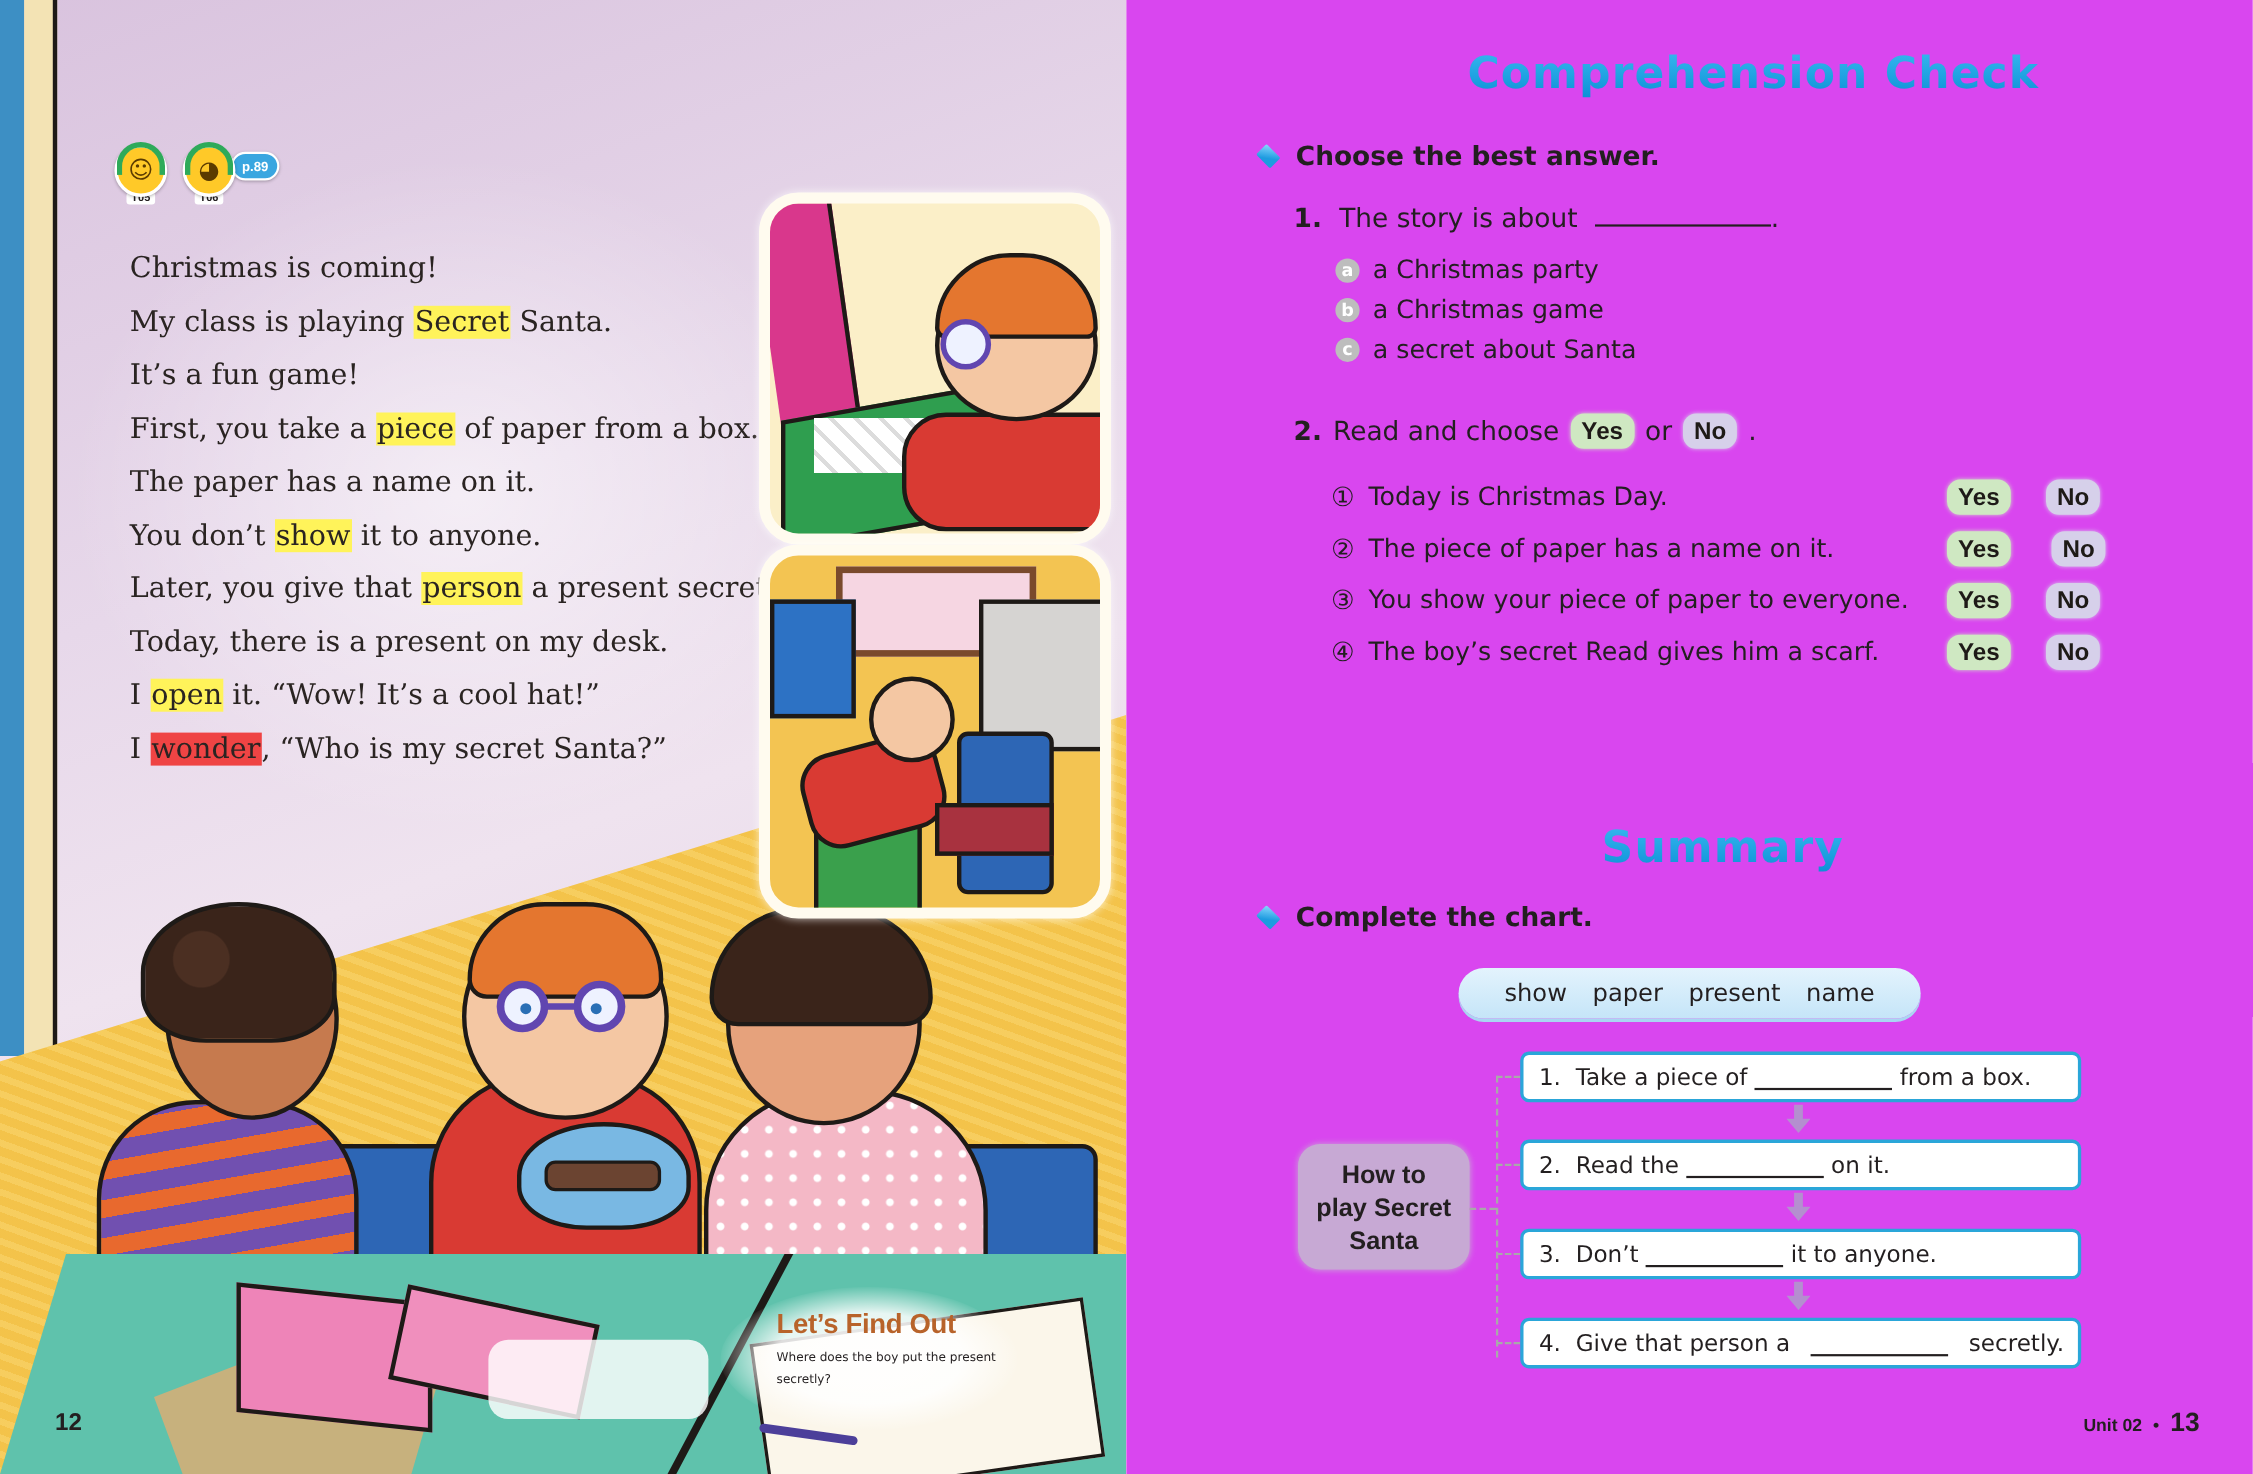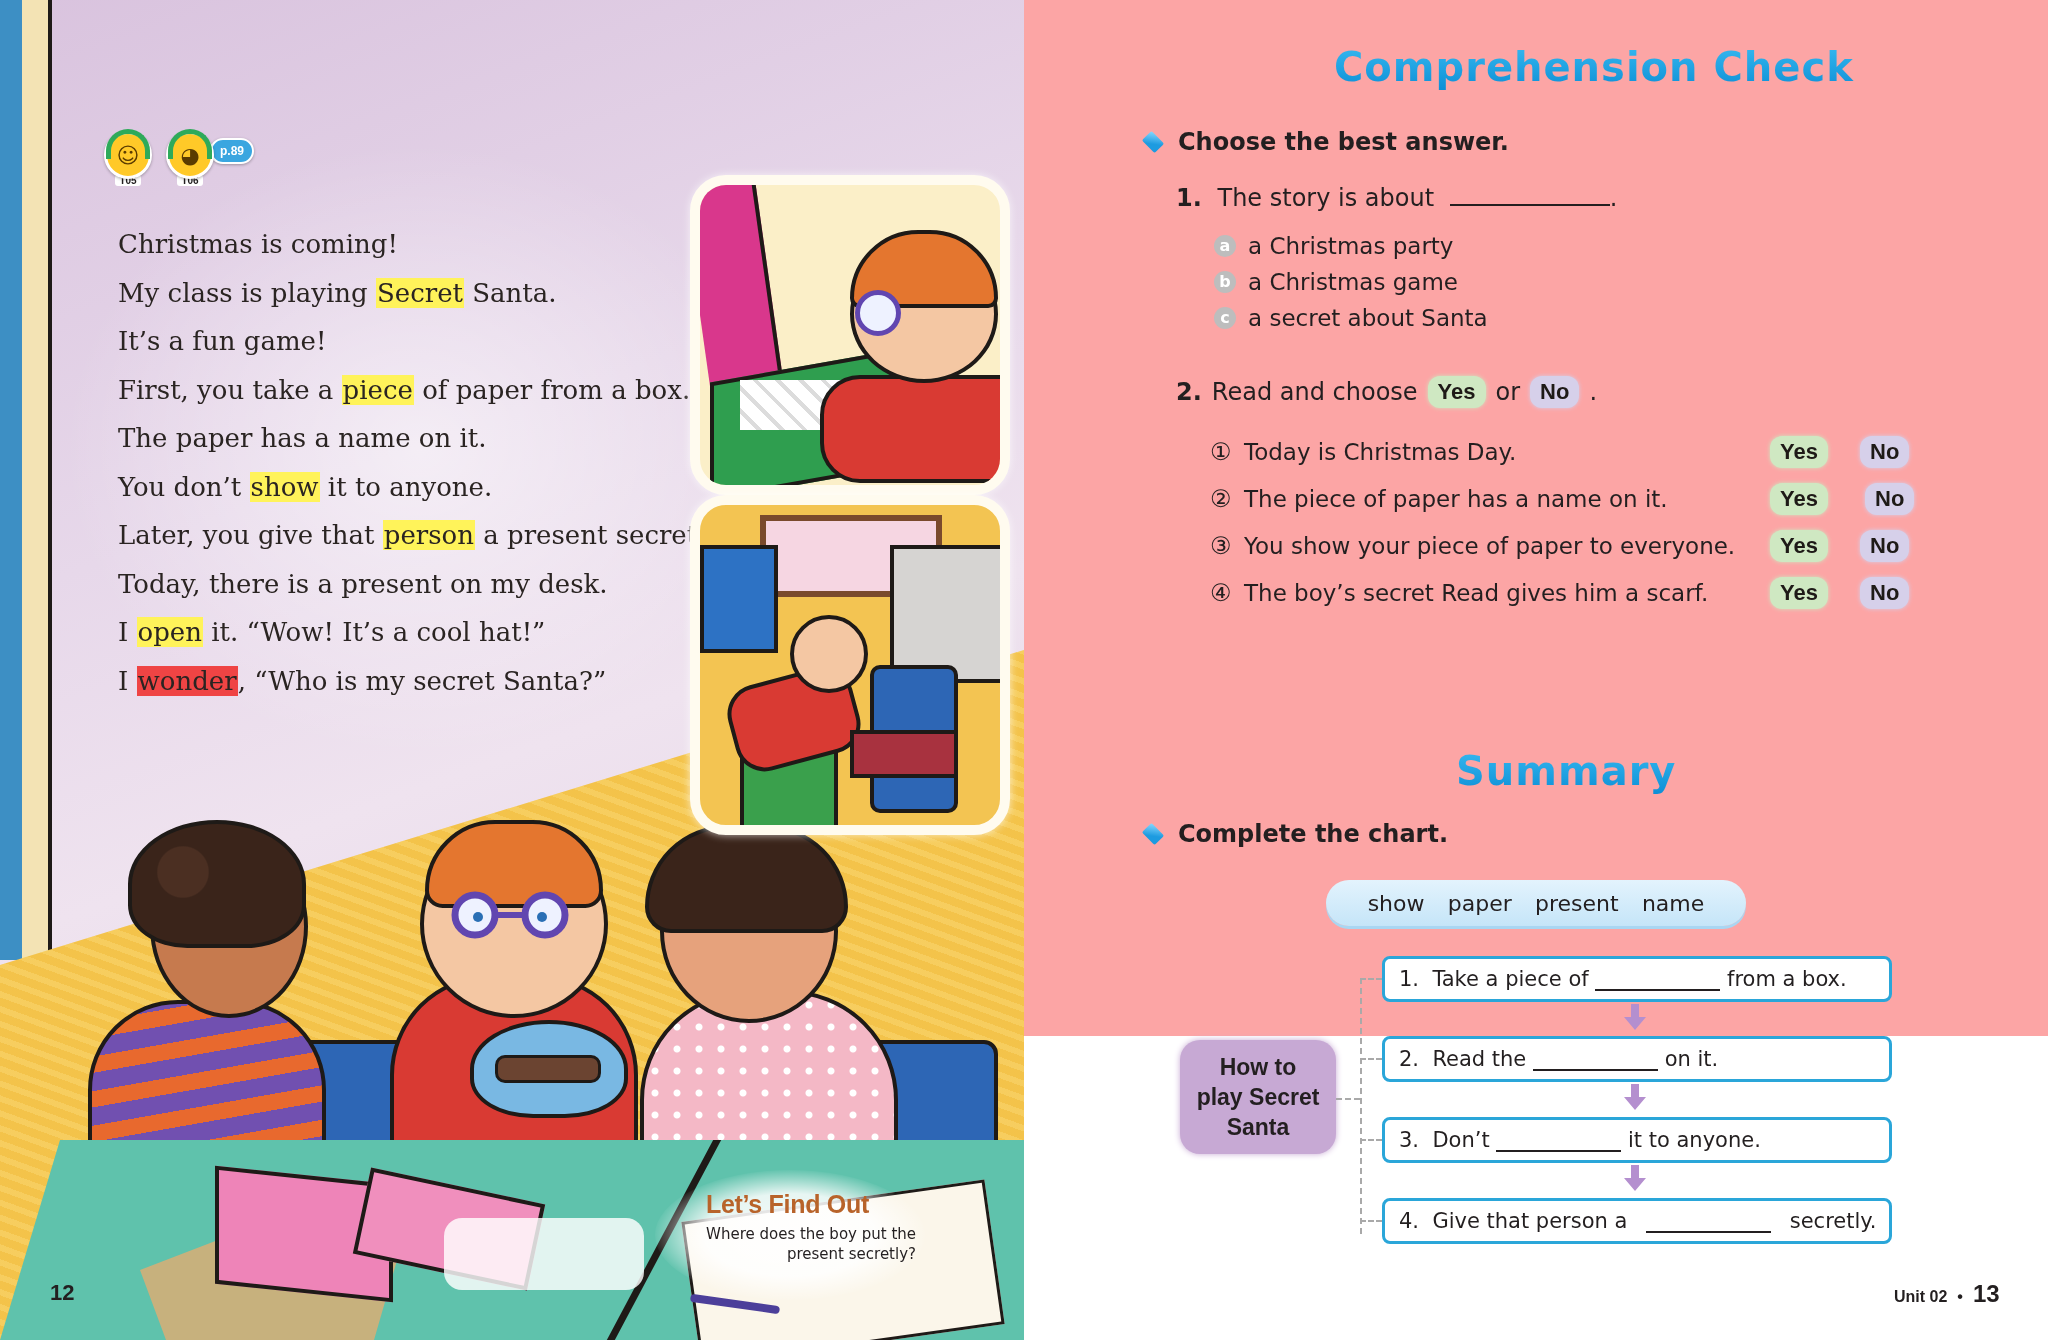--- a/index.html
+++ b/index.html
@@ -65,26 +65,26 @@
   .p2-cabinet{left:0;top:40px;width:70px;height:100px;background:#2d72c4;border:4px solid #1e1a17;}
   .p2-locker{left:190px;top:40px;width:110px;height:130px;background:#d6d4d2;border:4px solid #1e1a17;}
   .p2-boy-body{left:30px;top:170px;width:120px;height:80px;background:#d93a33;border:4px solid #1e1a17;border-radius:30px;transform:rotate(-15deg);}
   .p2-boy-legs{left:40px;top:240px;width:90px;height:80px;background:#3aa04c;border:4px solid #1e1a17;}
   .p2-boy-head{left:90px;top:110px;width:70px;height:70px;border-radius:50%;background:#f4c7a3;border:4px solid #1e1a17;}
   .p2-chair{left:170px;top:160px;width:80px;height:140px;background:#2d66b5;border:4px solid #1e1a17;border-radius:10px;}
   .p2-gift{left:150px;top:225px;width:100px;height:40px;background:#a8323f;border:4px solid #1e1a17;}
   
   .find-glow{left:655px;top:1170px;width:270px;height:130px;border-radius:50%;background:radial-gradient(ellipse at center,rgba(255,255,255,0.95) 0%,rgba(255,255,255,0.85) 45%,rgba(255,255,255,0) 72%);}
   .find-title{left:706px;top:1190px;font-family:"Liberation Sans",sans-serif;font-weight:bold;font-size:25px;color:#b8632a;letter-spacing:-0.3px;}
-  .find-q{left:706px;top:1224px;width:210px;font-family:"DejaVu Sans",sans-serif;font-size:15px;line-height:20px;color:#231f20;text-align:right;}
+  .find-q{left:706px;top:1224px;width:210px;font-family:"DejaVu Sans",sans-serif;font-size:11px;line-height:20px;color:#231f20;}
   .answer-box{left:444px;top:1218px;width:200px;height:72px;border-radius:18px;background:rgba(255,255,255,0.82);}
   .page-num-left{left:50px;top:1280px;font-family:"Liberation Sans",sans-serif;font-weight:bold;font-size:22px;color:#231f20;}
 
   
-  #right-page{left:1024px;top:0;width:1024px;height:1036px;background:#fca5a5;}
+  #right-page{left:1024px;top:0;width:1024px;height:1340px;background:#d946ef;}
   .section-title{font-family:"DejaVu Sans",sans-serif;font-weight:bold;font-size:40px;letter-spacing:1px;color:#1a9fe0;background:linear-gradient(180deg,#37b9f0 0%,#0d8fd6 100%);-webkit-background-clip:text;background-clip:text;-webkit-text-fill-color:transparent;text-shadow:none;white-space:nowrap;}
   .t-comp{left:310px;top:44px;}
   .t-sum{left:432px;top:748px;}
   .diamond{width:18px;height:18px;transform:rotate(45deg) scaleY(0.75);background:linear-gradient(135deg,#8bd9ff 0%,#1d9be0 60%);border-radius:2px;}
   .instr{display:flex;align-items:center;gap:16px;font-family:"DejaVu Sans",sans-serif;font-weight:bold;font-size:24px;color:#231f20;}
   .i1{left:120px;top:128px;}
   .i2{left:120px;top:820px;}
   .q1{left:152px;top:180px;font-family:"DejaVu Sans",sans-serif;font-size:24px;white-space:nowrap;}
   .qnum{font-weight:bold;margin-right:8px;}
   .blank{display:inline-block;border-bottom:2px solid #231f20;vertical-align:baseline;height:1em;}

